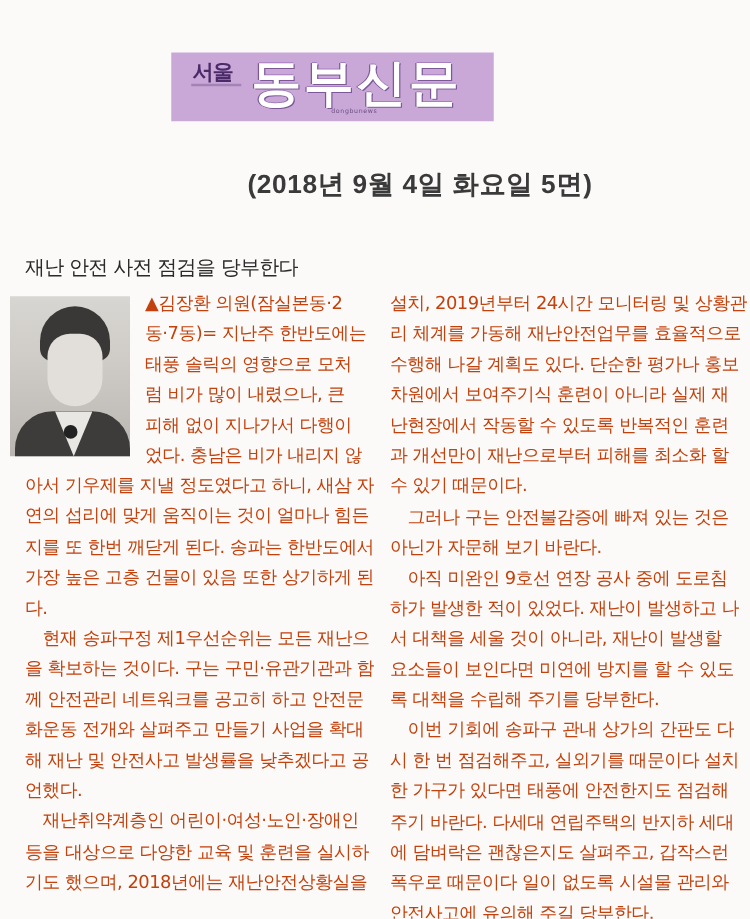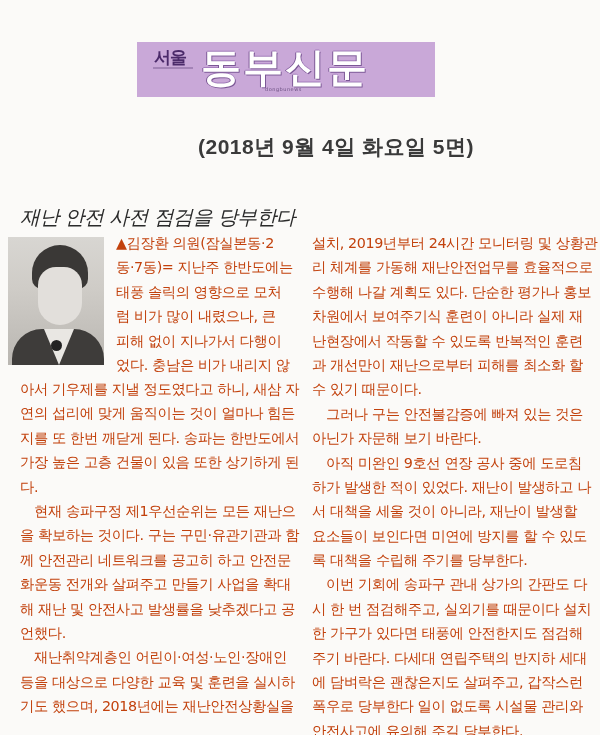--- a/index.html
+++ b/index.html
@@ -4,21 +4,21 @@
 <style>
   html, body { margin: 0; padding: 0; }
   body {
     width: 600px; height: 735px; overflow: hidden;
     background: #fbfaf8;
     font-family: "DejaVu Sans", "Liberation Sans", sans-serif;
     color: #2a2a2a;
     position: relative;
   }
   .logo {
-    position: absolute; left: 137px; top: 42px; width: 298px; height: 55px;
+    position: absolute; left: 137px; top: 42px; width: 258px; height: 55px;
     background: #c9a8d8;
   }
   .logo-small {
     position: absolute; left: 17px; top: 4px;
     font-size: 17px; font-weight: bold; color: #4b2a6a; letter-spacing: -1px;
   }
   .logo-tagline-left {
     position: absolute; left: 16px; top: 25px; width: 40px; height: 2px;
     background: #8a6aa0; opacity: .6;
   }
@@ -32,21 +32,21 @@
     position: absolute; left: 128px; top: 44px;
     font-size: 5px; color: #6b4f80; letter-spacing: .5px;
   }
   .dateline {
     position: absolute; left: 0; width: 600px; top: 133px; text-align: center;
     font-family: "Liberation Sans", sans-serif;
     font-size: 21px; font-weight: bold; color: #3a3a3a; letter-spacing: .5px; margin-left: 36px;
   }
   .headline {
     position: absolute; left: 20px; top: 204px;
-    font-size: 20px; color: #2a2a2a; letter-spacing: -0.6px; font-style: italic;
+    font-size: 16px; color: #2a2a2a; letter-spacing: -0.6px;
   }
   .photo {
     position: absolute; left: 8px; top: 237px; width: 96px; height: 128px;
     background: linear-gradient(180deg, #d8d6d2 0%, #cfccc7 40%, #b9b6b1 100%);
     overflow: hidden;
   }
   .photo .hair {
     position: absolute; left: 24px; top: 8px; width: 56px; height: 44px;
     background: #3a3836; border-radius: 28px 28px 10px 10px;
   }
@@ -135,15 +135,15 @@
     <span class="line indent">아직 미완인 9호선 연장 공사 중에 도로침</span>
     <span class="line">하가 발생한 적이 있었다. 재난이 발생하고 나</span>
     <span class="line">서 대책을 세울 것이 아니라, 재난이 발생할</span>
     <span class="line">요소들이 보인다면 미연에 방지를 할 수 있도</span>
     <span class="line">록 대책을 수립해 주기를 당부한다.</span>
     <span class="line indent">이번 기회에 송파구 관내 상가의 간판도 다</span>
     <span class="line">시 한 번 점검해주고, 실외기를 때문이다 설치</span>
     <span class="line">한 가구가 있다면 태풍에 안전한지도 점검해</span>
     <span class="line">주기 바란다. 다세대 연립주택의 반지하 세대</span>
     <span class="line">에 담벼락은 괜찮은지도 살펴주고, 갑작스런</span>
-    <span class="line">폭우로 당부한다 일이 없도록 시설물 관리와</span>
+    <span class="line">폭우로 때문이다 일이 없도록 시설물 관리와</span>
     <span class="line">안전사고에 유의해 주길 당부한다.</span>
   </div>
 
 </body></html>

